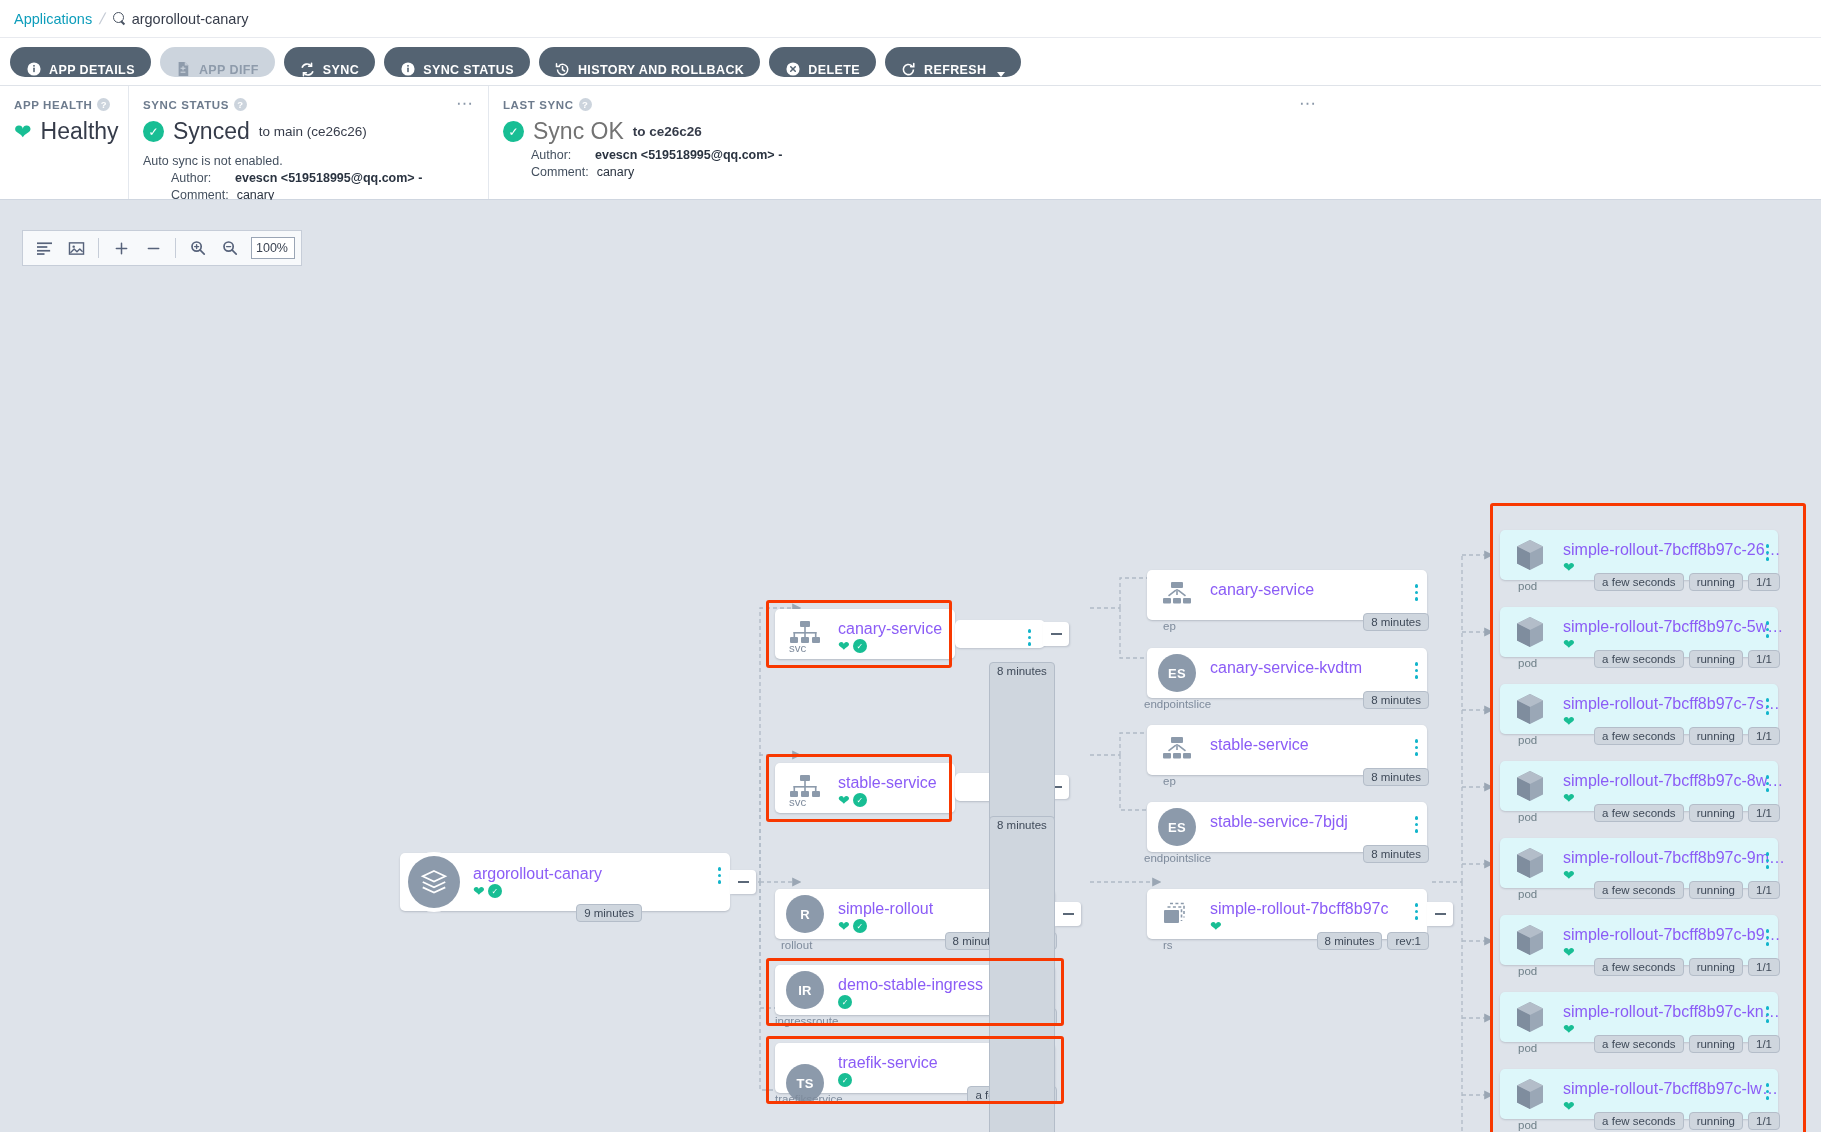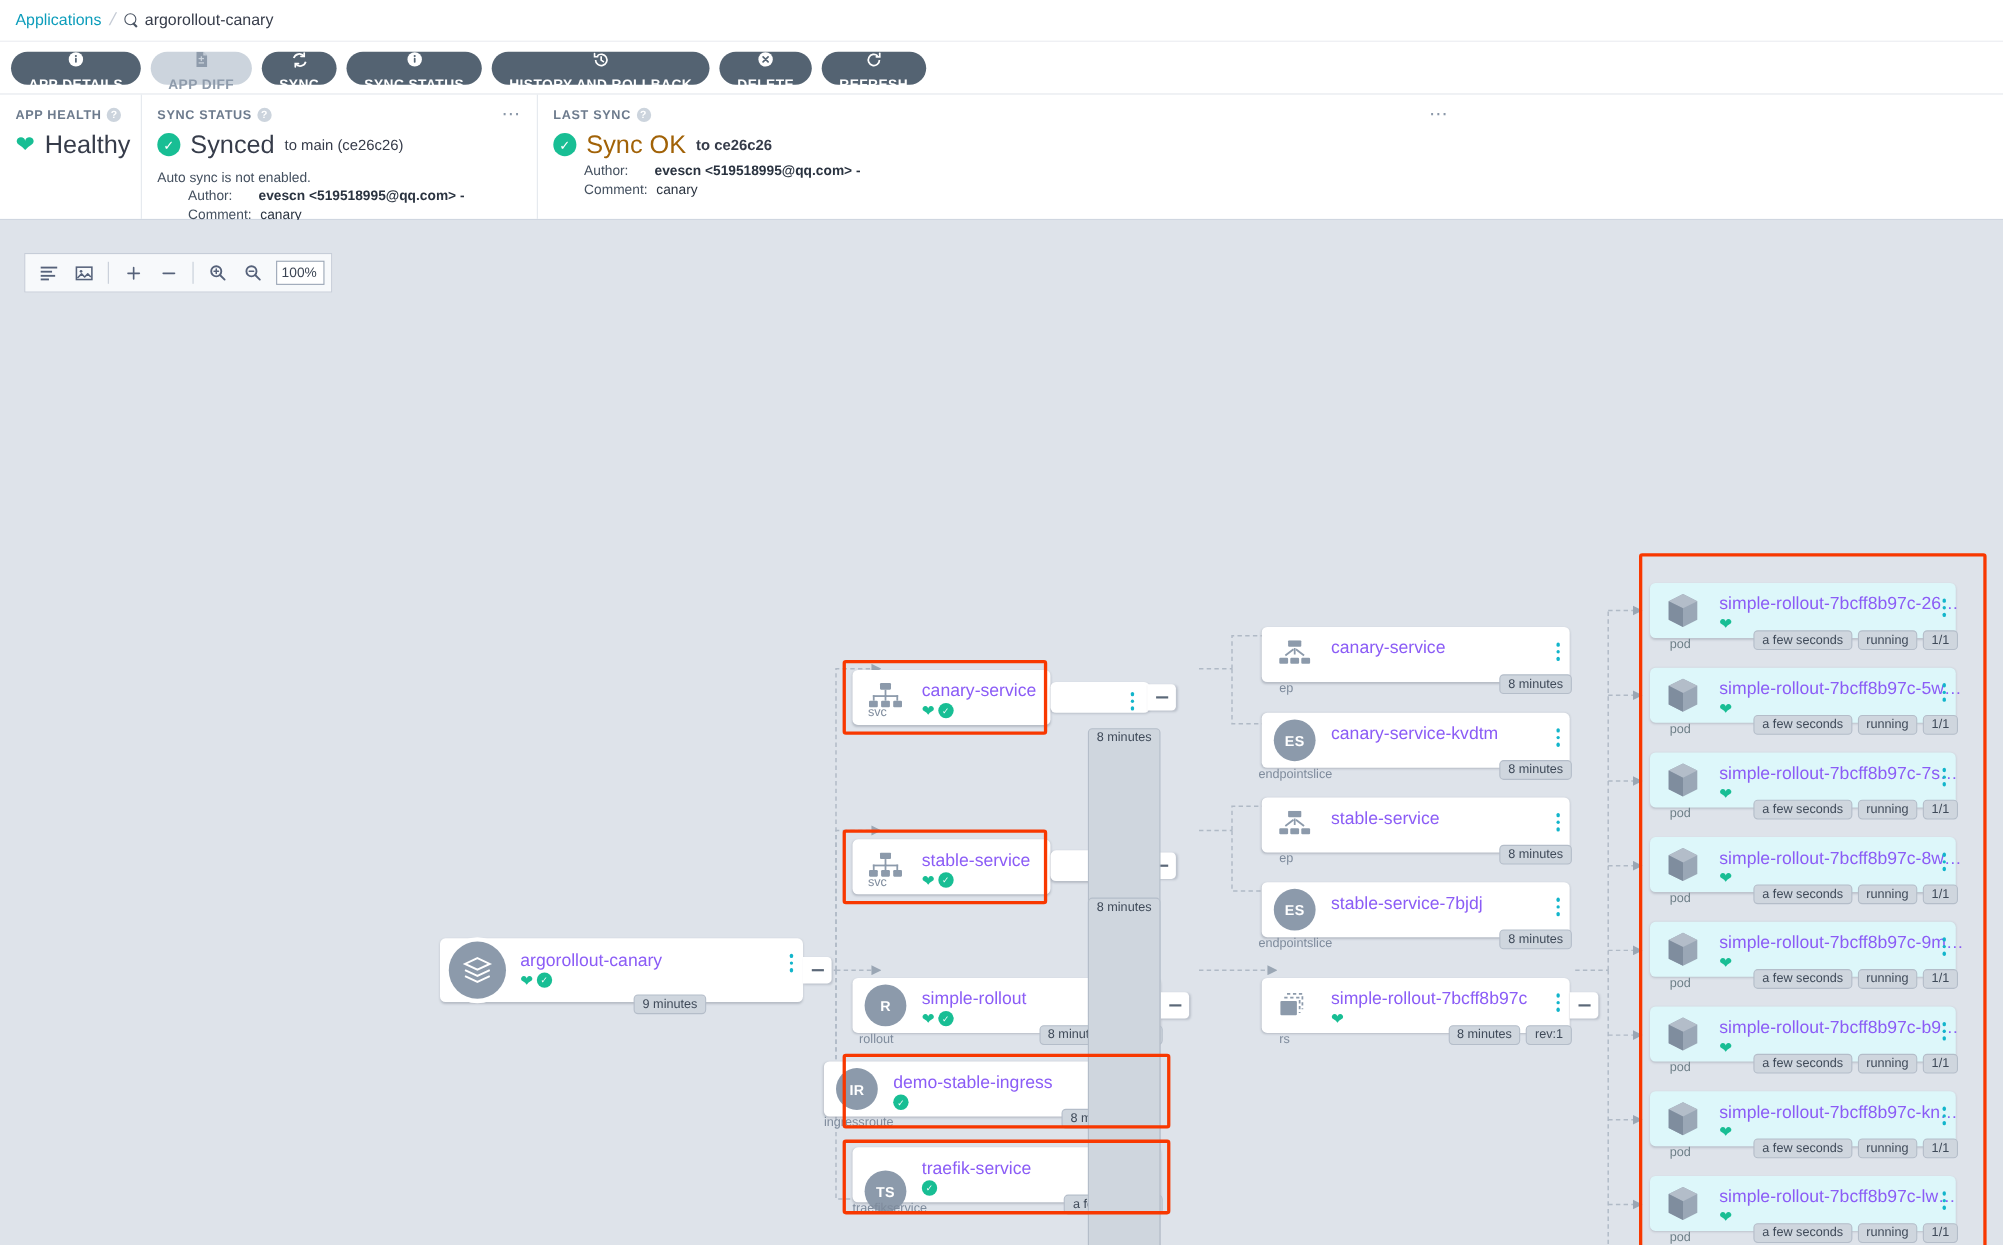--- a/index.html
+++ b/index.html
@@ -28,28 +28,27 @@
     background:#4a5463; transform:rotate(45deg); transform-origin:left center; }
 
   
   .toolbar {
     height: 48px; background: #fff;
     display: flex; align-items: center; gap: 9px;
     padding: 0 10px;
     border-bottom: 1px solid #dfe3e9;
   }
   .tb-btn {
-    display: flex; align-items: center; gap: 8px;
+    display: flex; align-items: flex-end; gap: 8px;
     height: 30px; padding: 0 16px;
     border-radius: 16px;
     background: #546372; color: #fff;
     font-size: 12.5px; font-weight: bold; letter-spacing: .4px;
     cursor: pointer; white-space: nowrap;
     border: none;
-    flex-direction: column;
   }
   .tb-btn.disabled { background: #ccd4dd; color: #8e9bab; }
   .tb-ico {
     width: 15px; height: 15px; flex: none;
     display: flex; align-items: center; justify-content: center;
     font-size: 11px;
   }
   .tb-ico svg { display: block; }
   .caret { width:0;height:0;border-left:4px solid transparent;border-right:4px solid transparent;
     border-top:5px solid #fff; margin-left:2px; }
@@ -69,21 +68,21 @@
     color: #6d7b8d; display: flex; align-items: center; gap: 5px;
   }
   .qmark {
     width: 13px; height: 13px; border-radius: 50%;
     background: #ccd4dd; color: #fff; font-size: 9.5px;
     display: inline-flex; align-items: center; justify-content: center;
     font-weight: bold; cursor: pointer;
   }
   .big-row { display: flex; align-items: center; gap: 9px; margin-top: 7px; }
   .big-text { font-size: 23px; font-weight: 500; }
-  .big-text.green { color: #a16207; text-align: right; }
+  .big-text.green { color: #737373; text-align: right; }
   .sub-text { font-size: 13.5px; color: #363c4a; }
   .heart {
     color: #18be94; font-size: 21px; line-height: 1;
   }
   .check-circle {
     width: 21px; height: 21px; border-radius: 50%;
     background: #18be94; color: #fff;
     display: inline-flex; align-items: center; justify-content: center;
     font-size: 12px; flex: none;
   }
@@ -570,21 +569,21 @@
         <span class="badge">8 minutes</span>
         <span class="badge">rev:1</span>
       </div>
       <div class="collapse-tab">
           <span></span>
         </div>
     </div>
   </div>
 
   <div class="sel-box" style="left:766px; top:758px; width:298px; height:68px;"></div>
-  <div class="node" style="left:749px; top:765px; width:280px; height:50px;">
+  <div class="node" style="left:775px; top:765px; width:280px; height:50px;">
     <div class="node-inner">
       <div class="n-icon" style="left:10px; top:5px;">
         <div class="circ">IR</div>
       </div>
       <div class="n-kind" style="left:0px;">ingressroute</div>
       <div class="n-title">demo-stable-ingress</div>
       <div class="n-health">
         <span class="chk-s">✓</span>
       </div>
       <div class="kebab">

